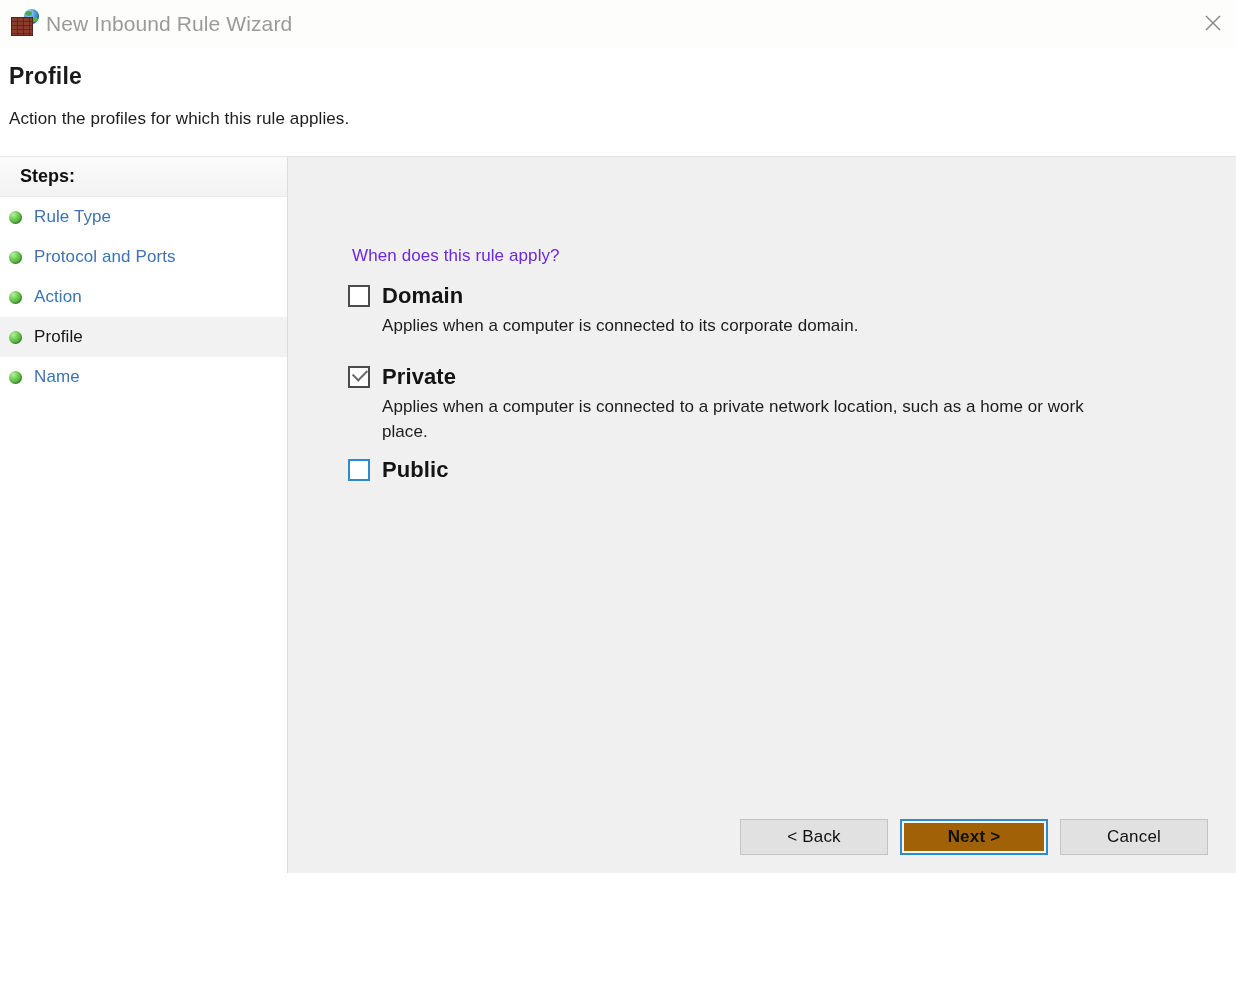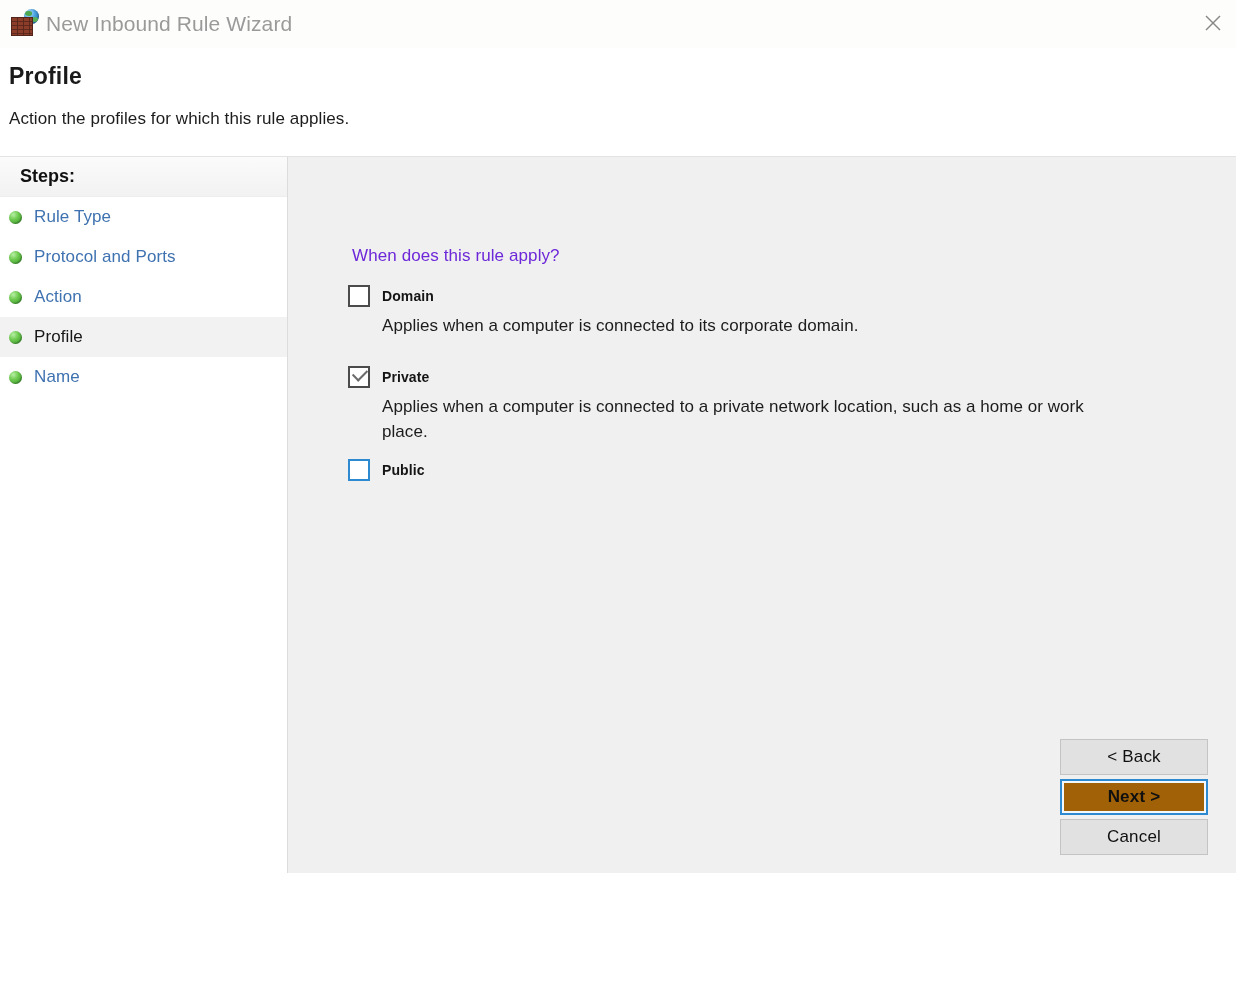--- a/index.html
+++ b/index.html
@@ -247,21 +247,21 @@
     position: absolute;
     left: 3px;
     top: 1px;
     width: 12px;
     height: 7px;
     border-left: 2px solid #6b6b6b;
     border-bottom: 2px solid #6b6b6b;
     transform: rotate(-45deg);
   }
   .option-label {
-    font-size: 14px;
+    font-size: 22px;
     font-weight: bold;
     color: #141414;
     letter-spacing: 0.1px;
     cursor: pointer;
   }
   .option-desc {
     margin-top: 6px;
     margin-left: 34px;
     font-size: 17px;
     color: #1c1c1c;
@@ -269,22 +269,21 @@
     line-height: 25px;
     max-width: 720px;
   }
 
   
   #footer {
     position: absolute;
     right: 28px;
     bottom: 18px;
     display: flex;
-    gap: 4px;
-    flex-direction: column;
+    gap: 12px;
   }
   .btn {
     width: 148px;
     height: 36px;
     box-sizing: border-box;
     background: #e1e1e1;
     border: 1px solid #c4c4c4;
     font-family: "Liberation Sans", sans-serif;
     font-size: 17px;
     color: #101010;

